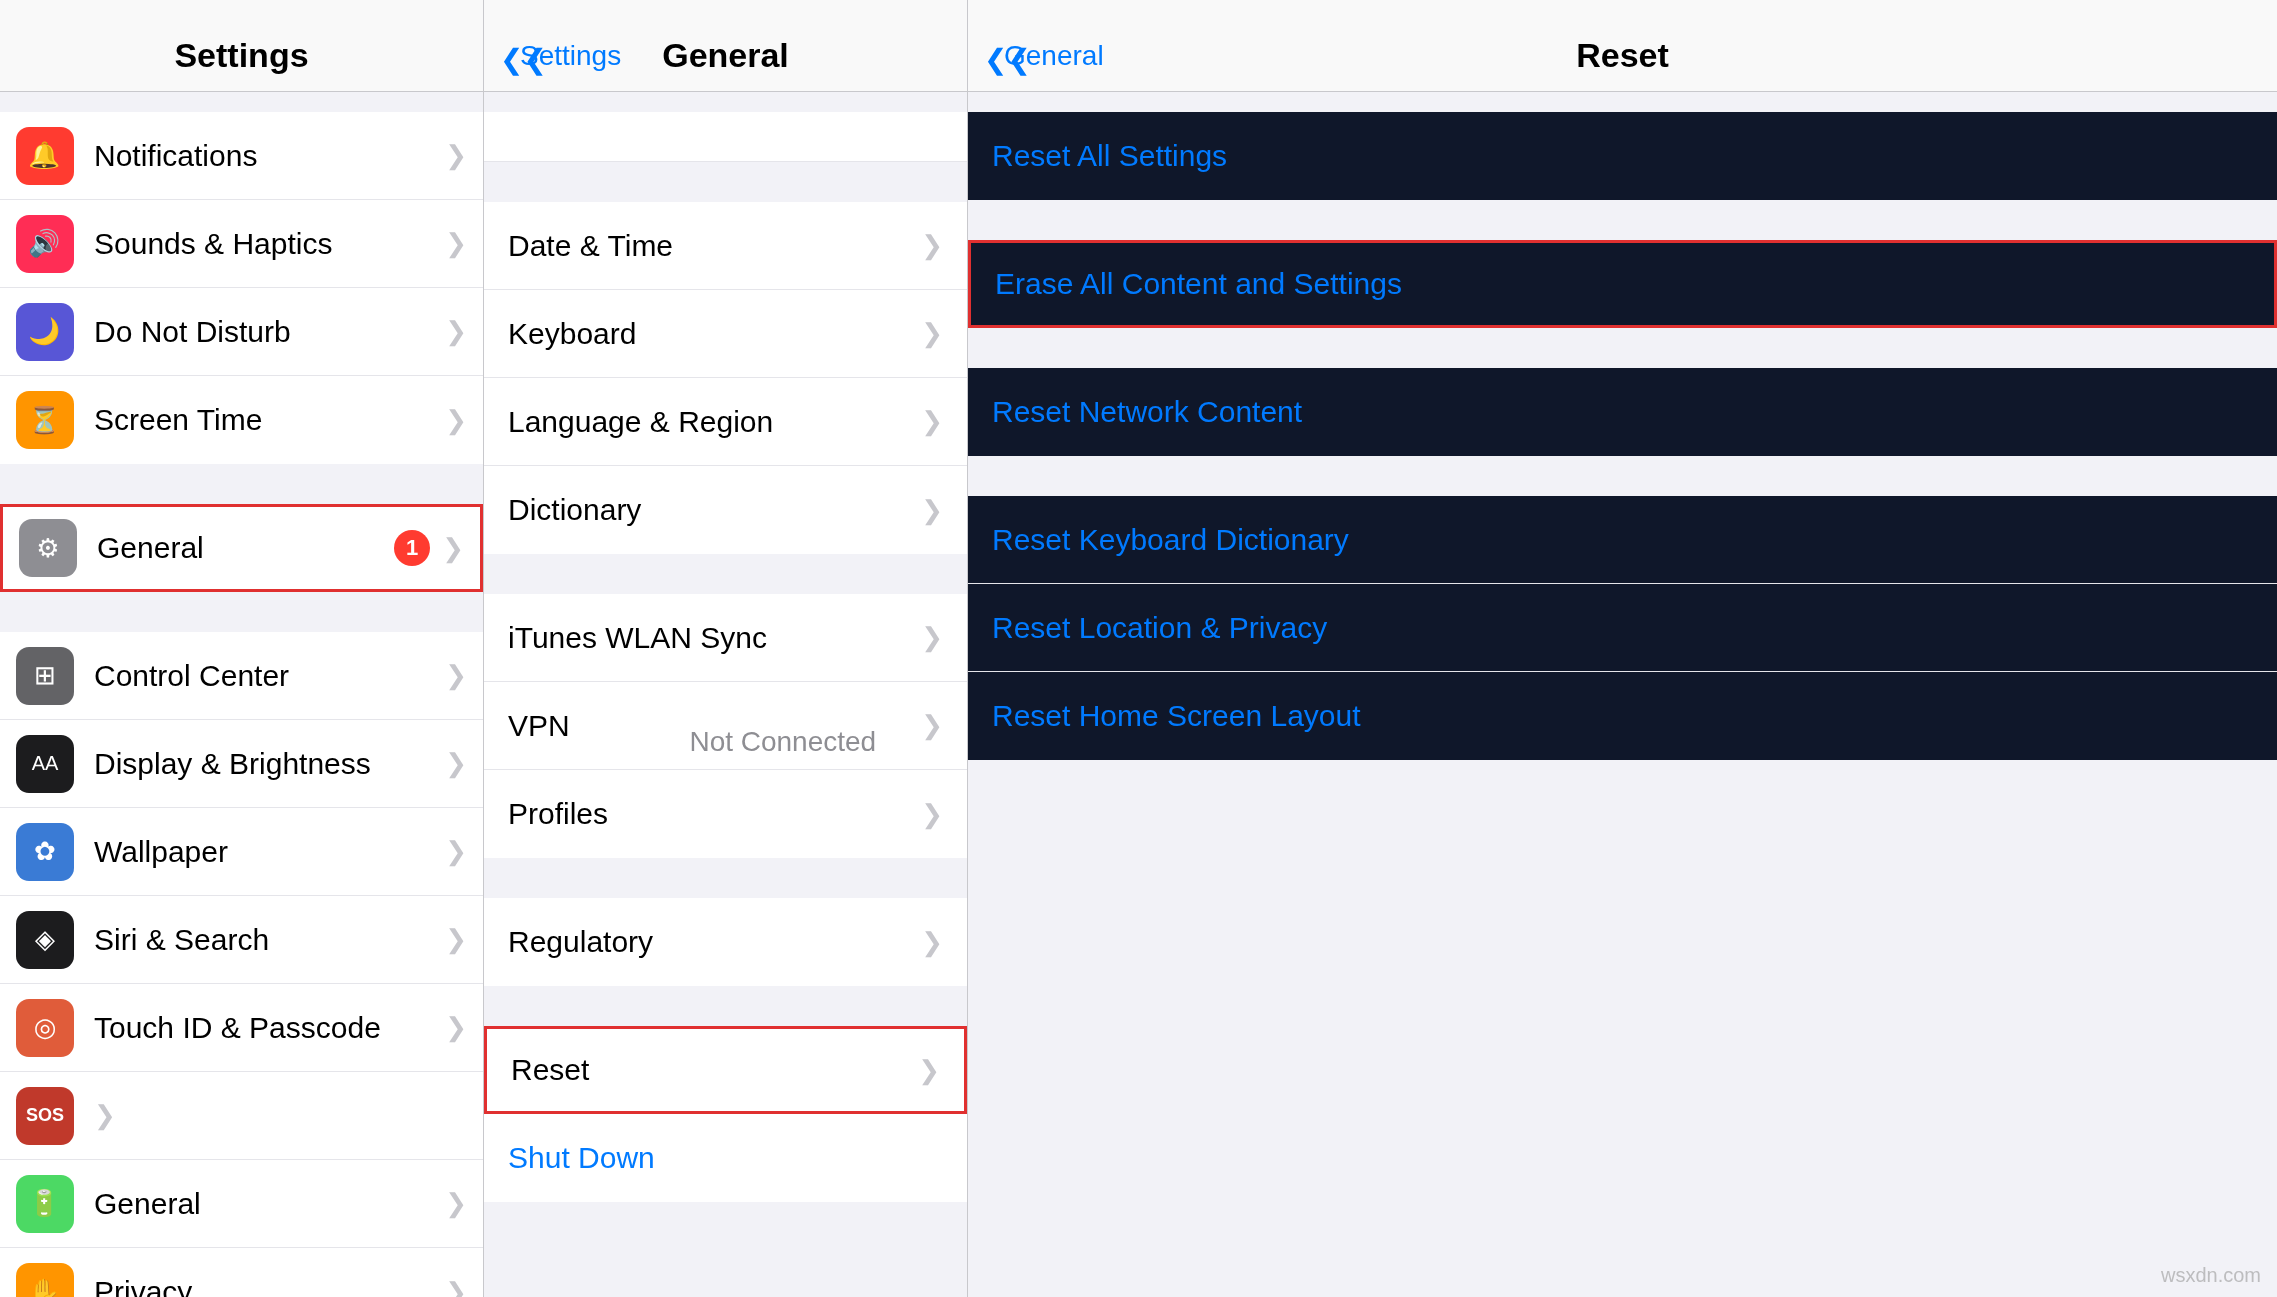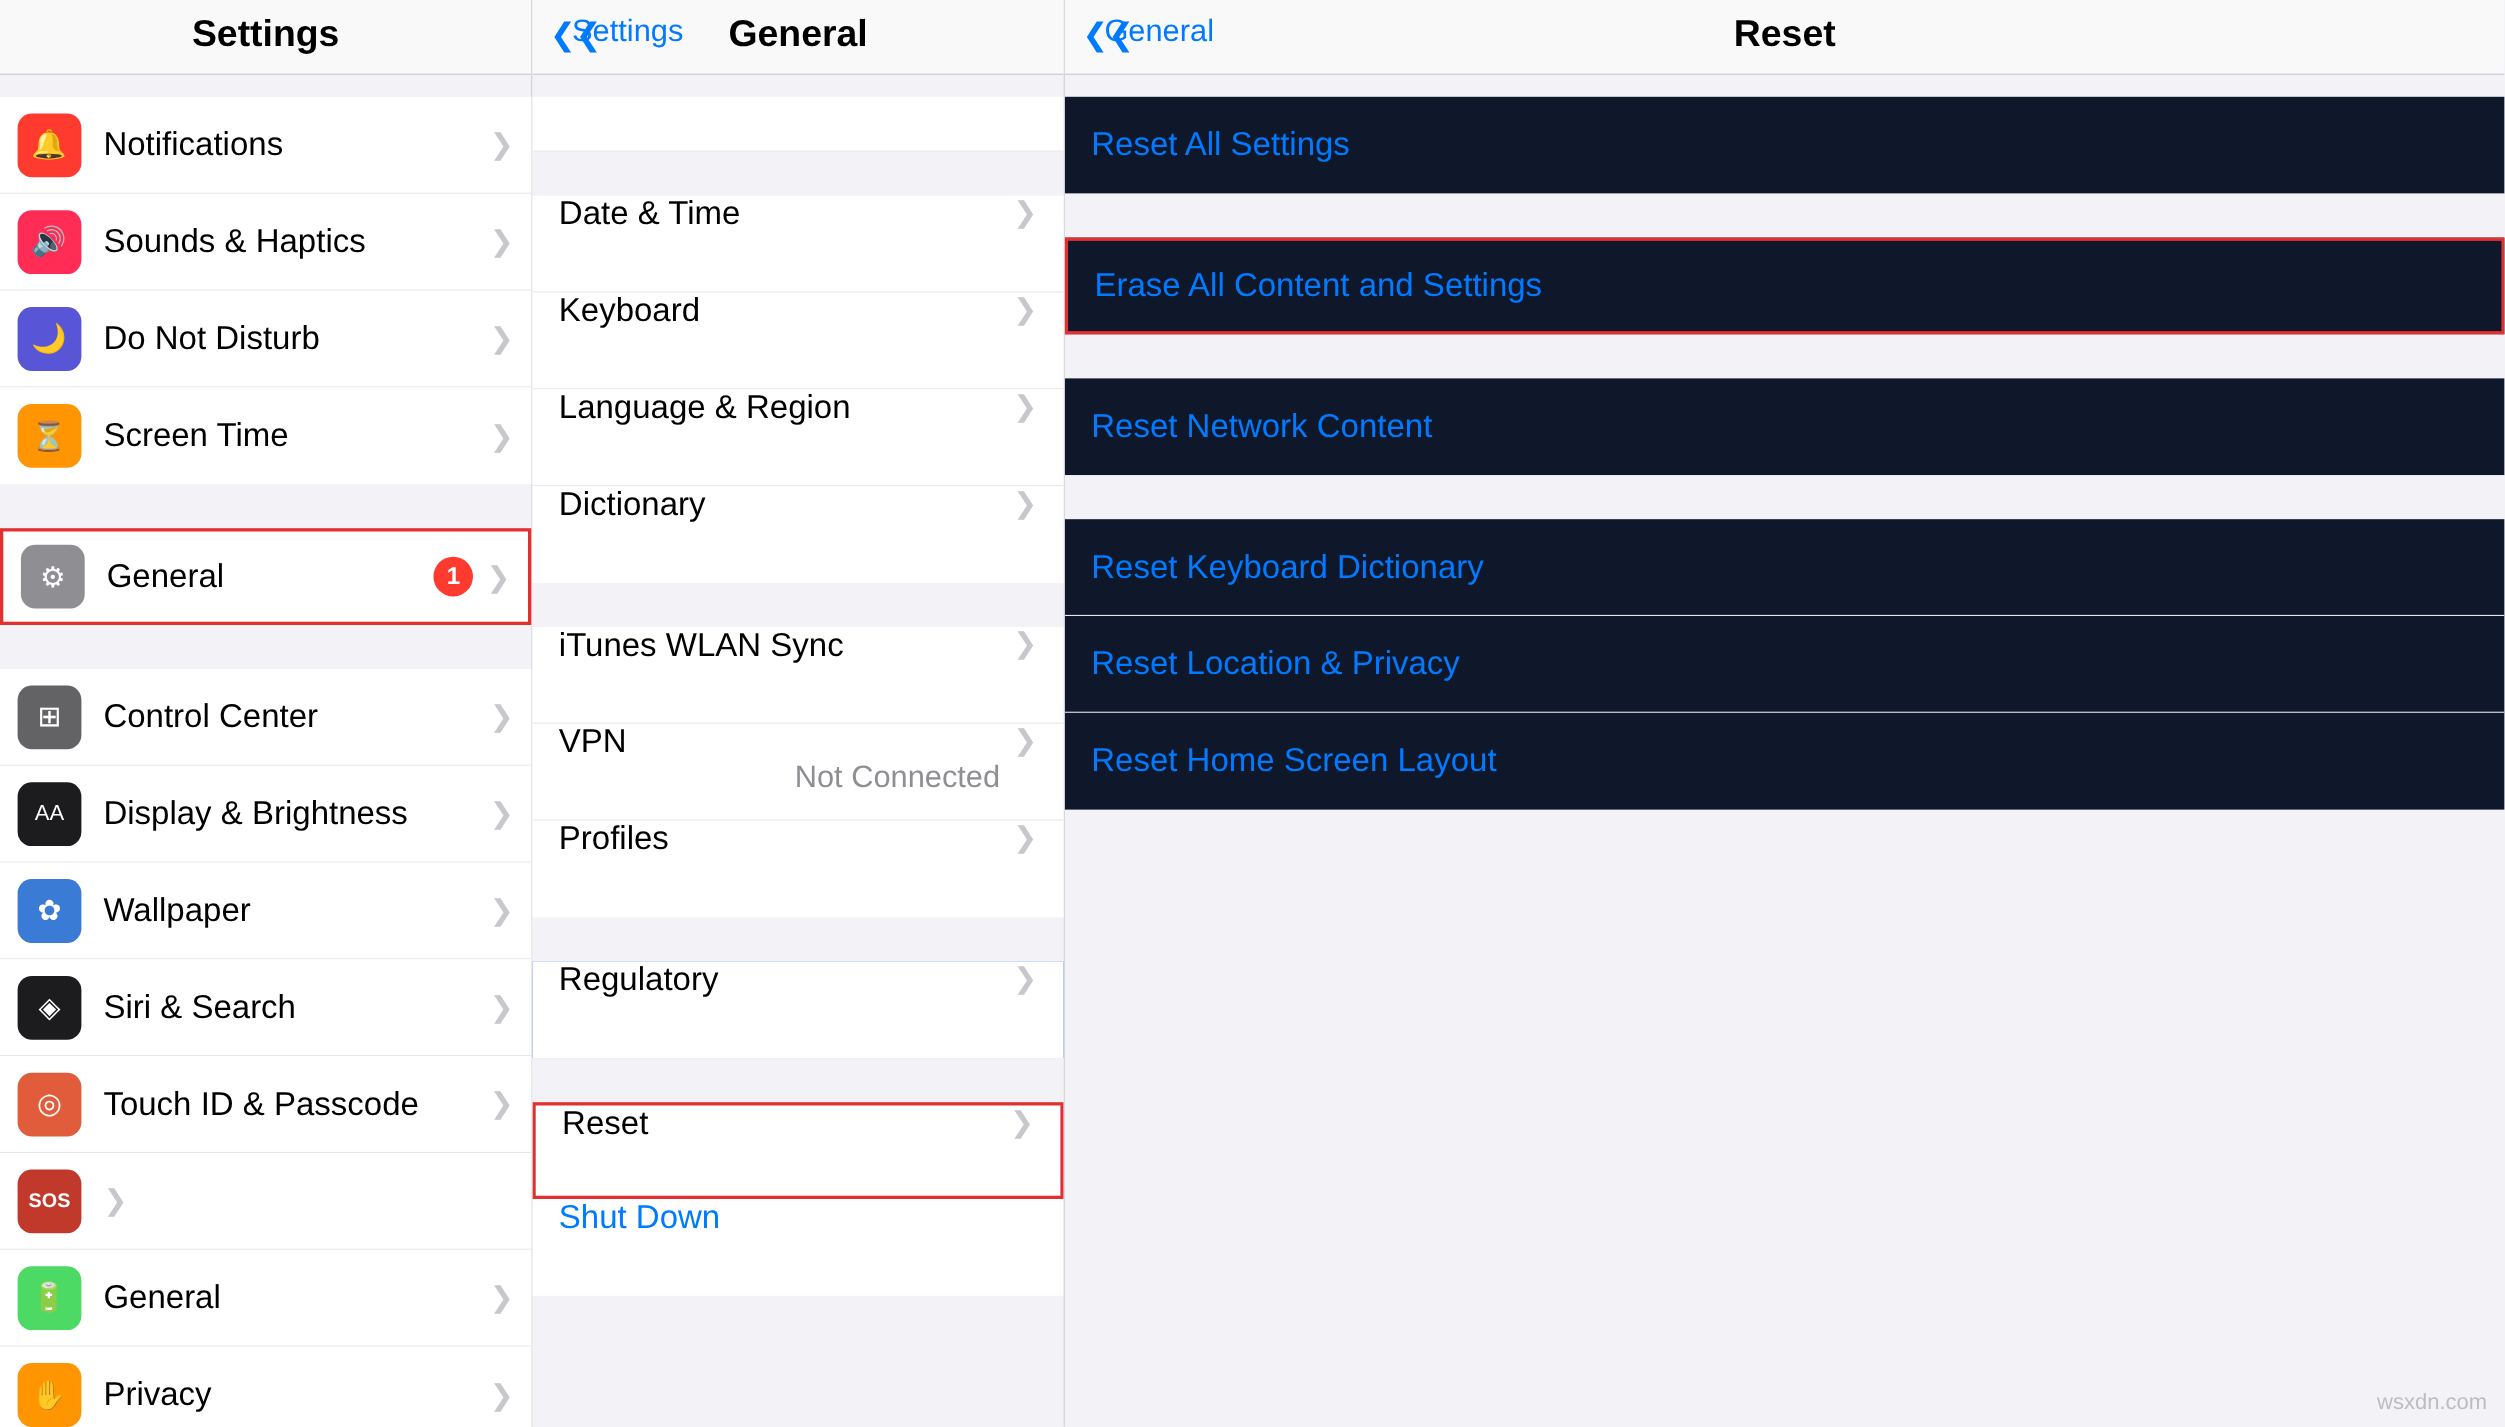--- a/index.html
+++ b/index.html
@@ -34,23 +34,23 @@
 
     .col-right {
       flex: 1;
       background: #f2f2f7;
     }
 
     
     .col-header {
       background: #f9f9f9;
       border-bottom: 1px solid #c8c8cc;
-      padding: 12px 16px 16px;
-      display: flex;
-      align-items: flex-start;
+      padding: 36px 16px 16px;
+      display: flex;
+      align-items: center;
       justify-content: center;
       position: relative;
       min-height: 64px;
     }
 
     .col-header-title {
       font-size: 34px;
       font-weight: 700;
       color: #000;
       text-align: center;
@@ -197,25 +197,27 @@
 
     .reset-spacer {
       height: 40px;
       background: #f2f2f7;
     }
 
     
     .mid-item {
       background: #fff;
       display: flex;
+      align-items: center;
       padding: 0 24px;
       height: 88px;
       border-bottom: 1px solid #e5e5ea;
       cursor: pointer;
       position: relative;
+      gap: 33px;
     }
 
     .mid-item:last-child {
       border-bottom: none;
     }
 
     .mid-item.highlighted {
       border: 3px solid #e03030;
       z-index: 2;
     }

